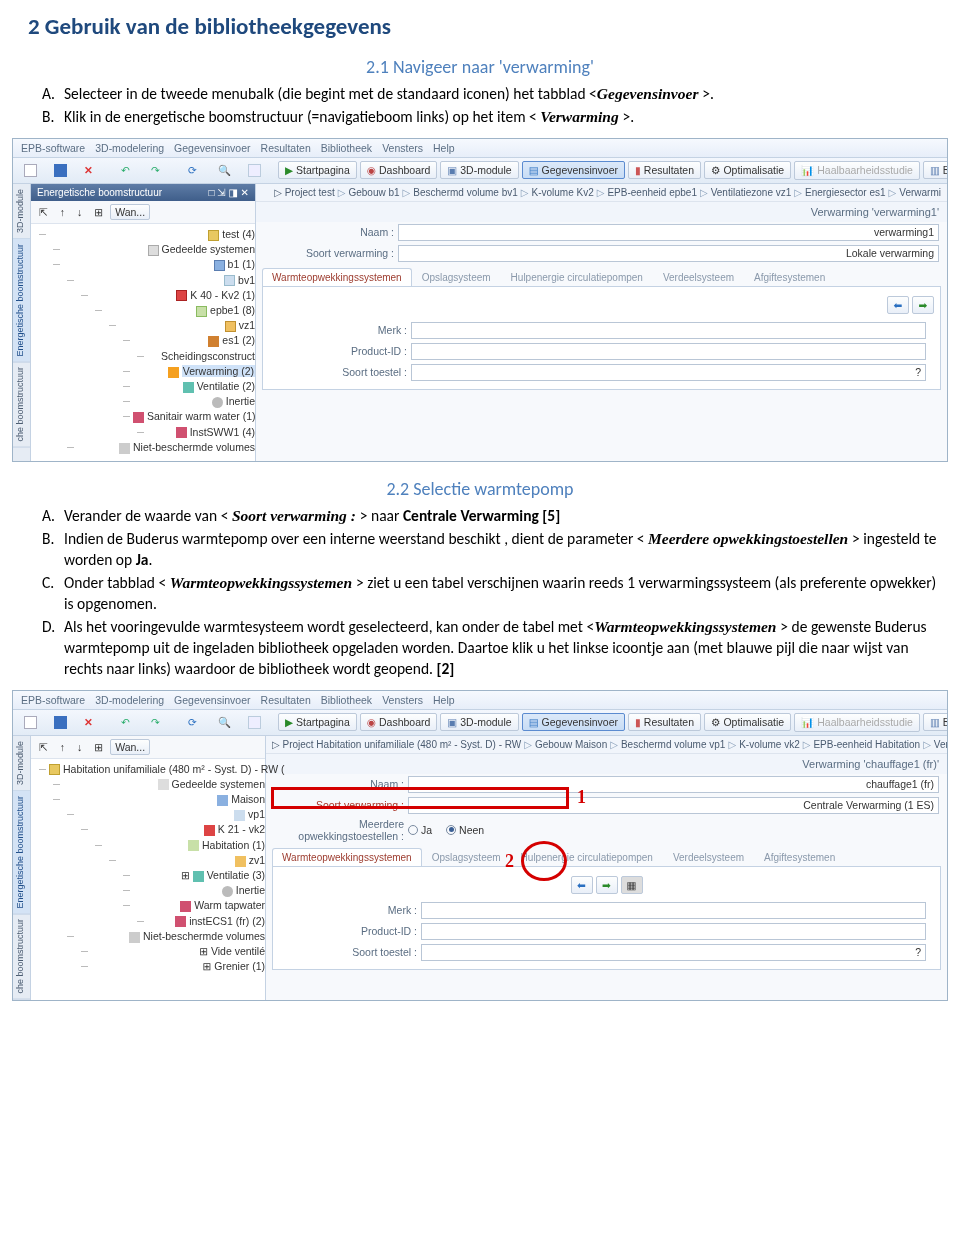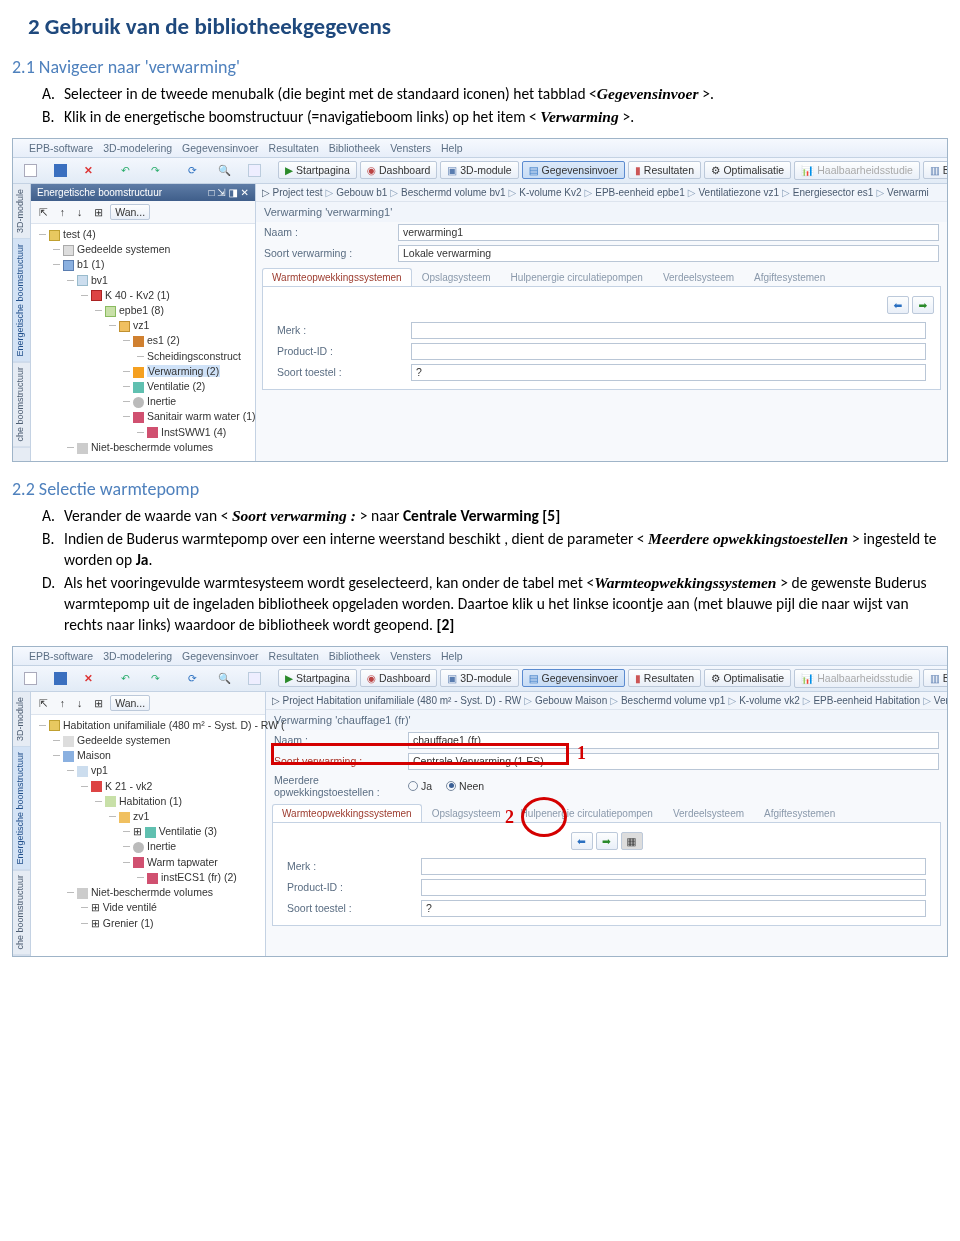--- a/index.html
+++ b/index.html
@@ -1,34 +1,34 @@
 <!DOCTYPE html>
 <html><head>
 <meta charset="utf-8">
 <style>
   * { box-sizing: border-box; margin: 0; padding: 0; }
   body { font-family: Calibri, Arial, sans-serif; font-size: 15px; color: #000; background: #fff; padding: 8px 12px; width: 960px; }
   .h2 { color: #1f497d; font-size: 23px; font-weight: bold; margin: 4px 16px 10px; }
-  .h3 { color: #4f81bd; font-size: 18px; font-weight: 500; margin: 16px 0 6px; }
+  .h3 { color: #4f81bd; font-size: 18px; font-weight: 500; margin: 16px 0 6px; text-align: center; }
   ol.alpha { list-style: none; padding-left: 52px; }
   ol.alpha > li { margin: 2px 0; line-height: 1.35; position: relative; font-size: 15.5px; }
   ol.alpha > li::before { content: attr(data-marker); position: absolute; left: -22px; }
   .em { font-style: italic; font-weight: bold; font-family: Georgia, serif; }
   .bold { font-weight: bold; }
   
   .app { border: 1px solid #9fb4c8; background: #eef3fb; font-size: 10.5px; font-family: Tahoma, Arial, sans-serif; color: #333; margin: 10px 0; position: relative; }
-  .menubar { display: flex; gap: 10px; padding: 3px 16px; background: linear-gradient(#f6f9fe,#e7eef9); border-bottom: 1px solid #c4d2e3; }
+  .menubar { display: flex; gap: 10px; padding: 3px 8px; background: linear-gradient(#f6f9fe,#e7eef9); border-bottom: 1px solid #c4d2e3; }
   .menubar span { color: #5c6f84; }
   .toolbar { display: flex; align-items: center; gap: 3px; padding: 3px 4px; background: linear-gradient(#f3f7fd,#e2ebf6); border-bottom: 1px solid #c4d2e3; flex-wrap: nowrap; overflow: hidden; }
   .tbtn { display: inline-flex; align-items: center; gap: 3px; padding: 2px 6px; border-radius: 2px; border: 1px solid transparent; background: transparent; white-space: nowrap; }
   .tbtn.raised { border-color: #bcc9da; background: linear-gradient(#fdfefe,#e9eff8); }
   .tbtn.active { border-color: #5b8bd0; background: linear-gradient(#dce9f9,#c7dcf5); }
   .icon-sq { width: 13px; height: 13px; display: inline-block; }
   .sep { width: 1px; height: 18px; background: #c4d2e3; margin: 0 2px; }
-  .body-row { display: flex; align-items: stretch; }
+  .body-row { display: flex; align-items: stretch; text-align: right; }
   .sidetabs { width: 18px; background: #e6ecf4; border-right: 1px solid #c4d2e3; display: flex; flex-direction: column; }
   .sidetab { writing-mode: vertical-rl; transform: rotate(180deg); font-size: 9px; color: #4a5b70; padding: 5px 2px; border-top: 1px solid #c4d2e3; }
   .sidetab.active { background: #d4e3f5; color: #1f4e8a; }
   .tree-panel { width: 225px; background: #fff; border-right: 1px solid #c4d2e3; }
   .tree-hdr { background: linear-gradient(#5e7ca6,#3f5e8a); color: #fff; font-size: 10px; padding: 3px 6px; display: flex; justify-content: space-between; }
   .tree-toolbar { display: flex; gap: 2px; padding: 3px; border-bottom: 1px solid #dde4ee; background: #f6f8fb; }
   .tree-toolbar .tbtn { padding: 1px 4px; }
   .tree { padding: 3px 0 6px 4px; font-size: 10.5px; line-height: 1.45; color: #333; }
   .tree ul { list-style: none; padding-left: 14px; }
   .tree li { white-space: nowrap; position: relative; }
@@ -244,20 +244,23 @@
 </div>
 
 <div class="h3">2.2 Selectie warmtepomp</div>
 <ol class="alpha">
   <li data-marker="A.">
     <span>Verander de waarde van &lt; </span><span class="em">Soort verwarming : </span><span>&gt; naar </span><span class="bold">Centrale Verwarming [5]</span>
   </li>
   <li data-marker="B.">
     <span>Indien de Buderus warmtepomp over een interne weerstand beschikt , dient de parameter &lt; </span><span class="em">Meerdere opwekkingstoestellen </span><span>&gt; ingesteld te worden op </span><span class="bold">Ja</span><span>.</span>
   </li>
+  <li data-marker="C.">
+    <span>Onder tabblad &lt; </span><span class="em">Warmteopwekkingssystemen </span><span>&gt; ziet u een tabel verschijnen waarin reeds 1 verwarmingssysteem (als preferente opwekker) is opgenomen.</span>
+  </li>
   <li data-marker="D.">
     <span>Als het vooringevulde warmtesysteem wordt geselecteerd, kan onder de tabel met &lt;</span><span class="em">Warmteopwekkingssystemen </span><span>&gt; de gewenste Buderus warmtepomp uit de ingeladen bibliotheek opgeladen worden. Daartoe klik u het linkse icoontje aan (met blauwe pijl die naar wijst van rechts naar links) waardoor de bibliotheek wordt geopend. </span><span class="bold">[2]</span>
   </li>
 </ol>
 
 <div class="app" style="position:relative;">
   <div class="menubar">
     <span>EPB-software</span>
     <span>3D-modelering</span>
     <span>Gegevensinvoer</span>

